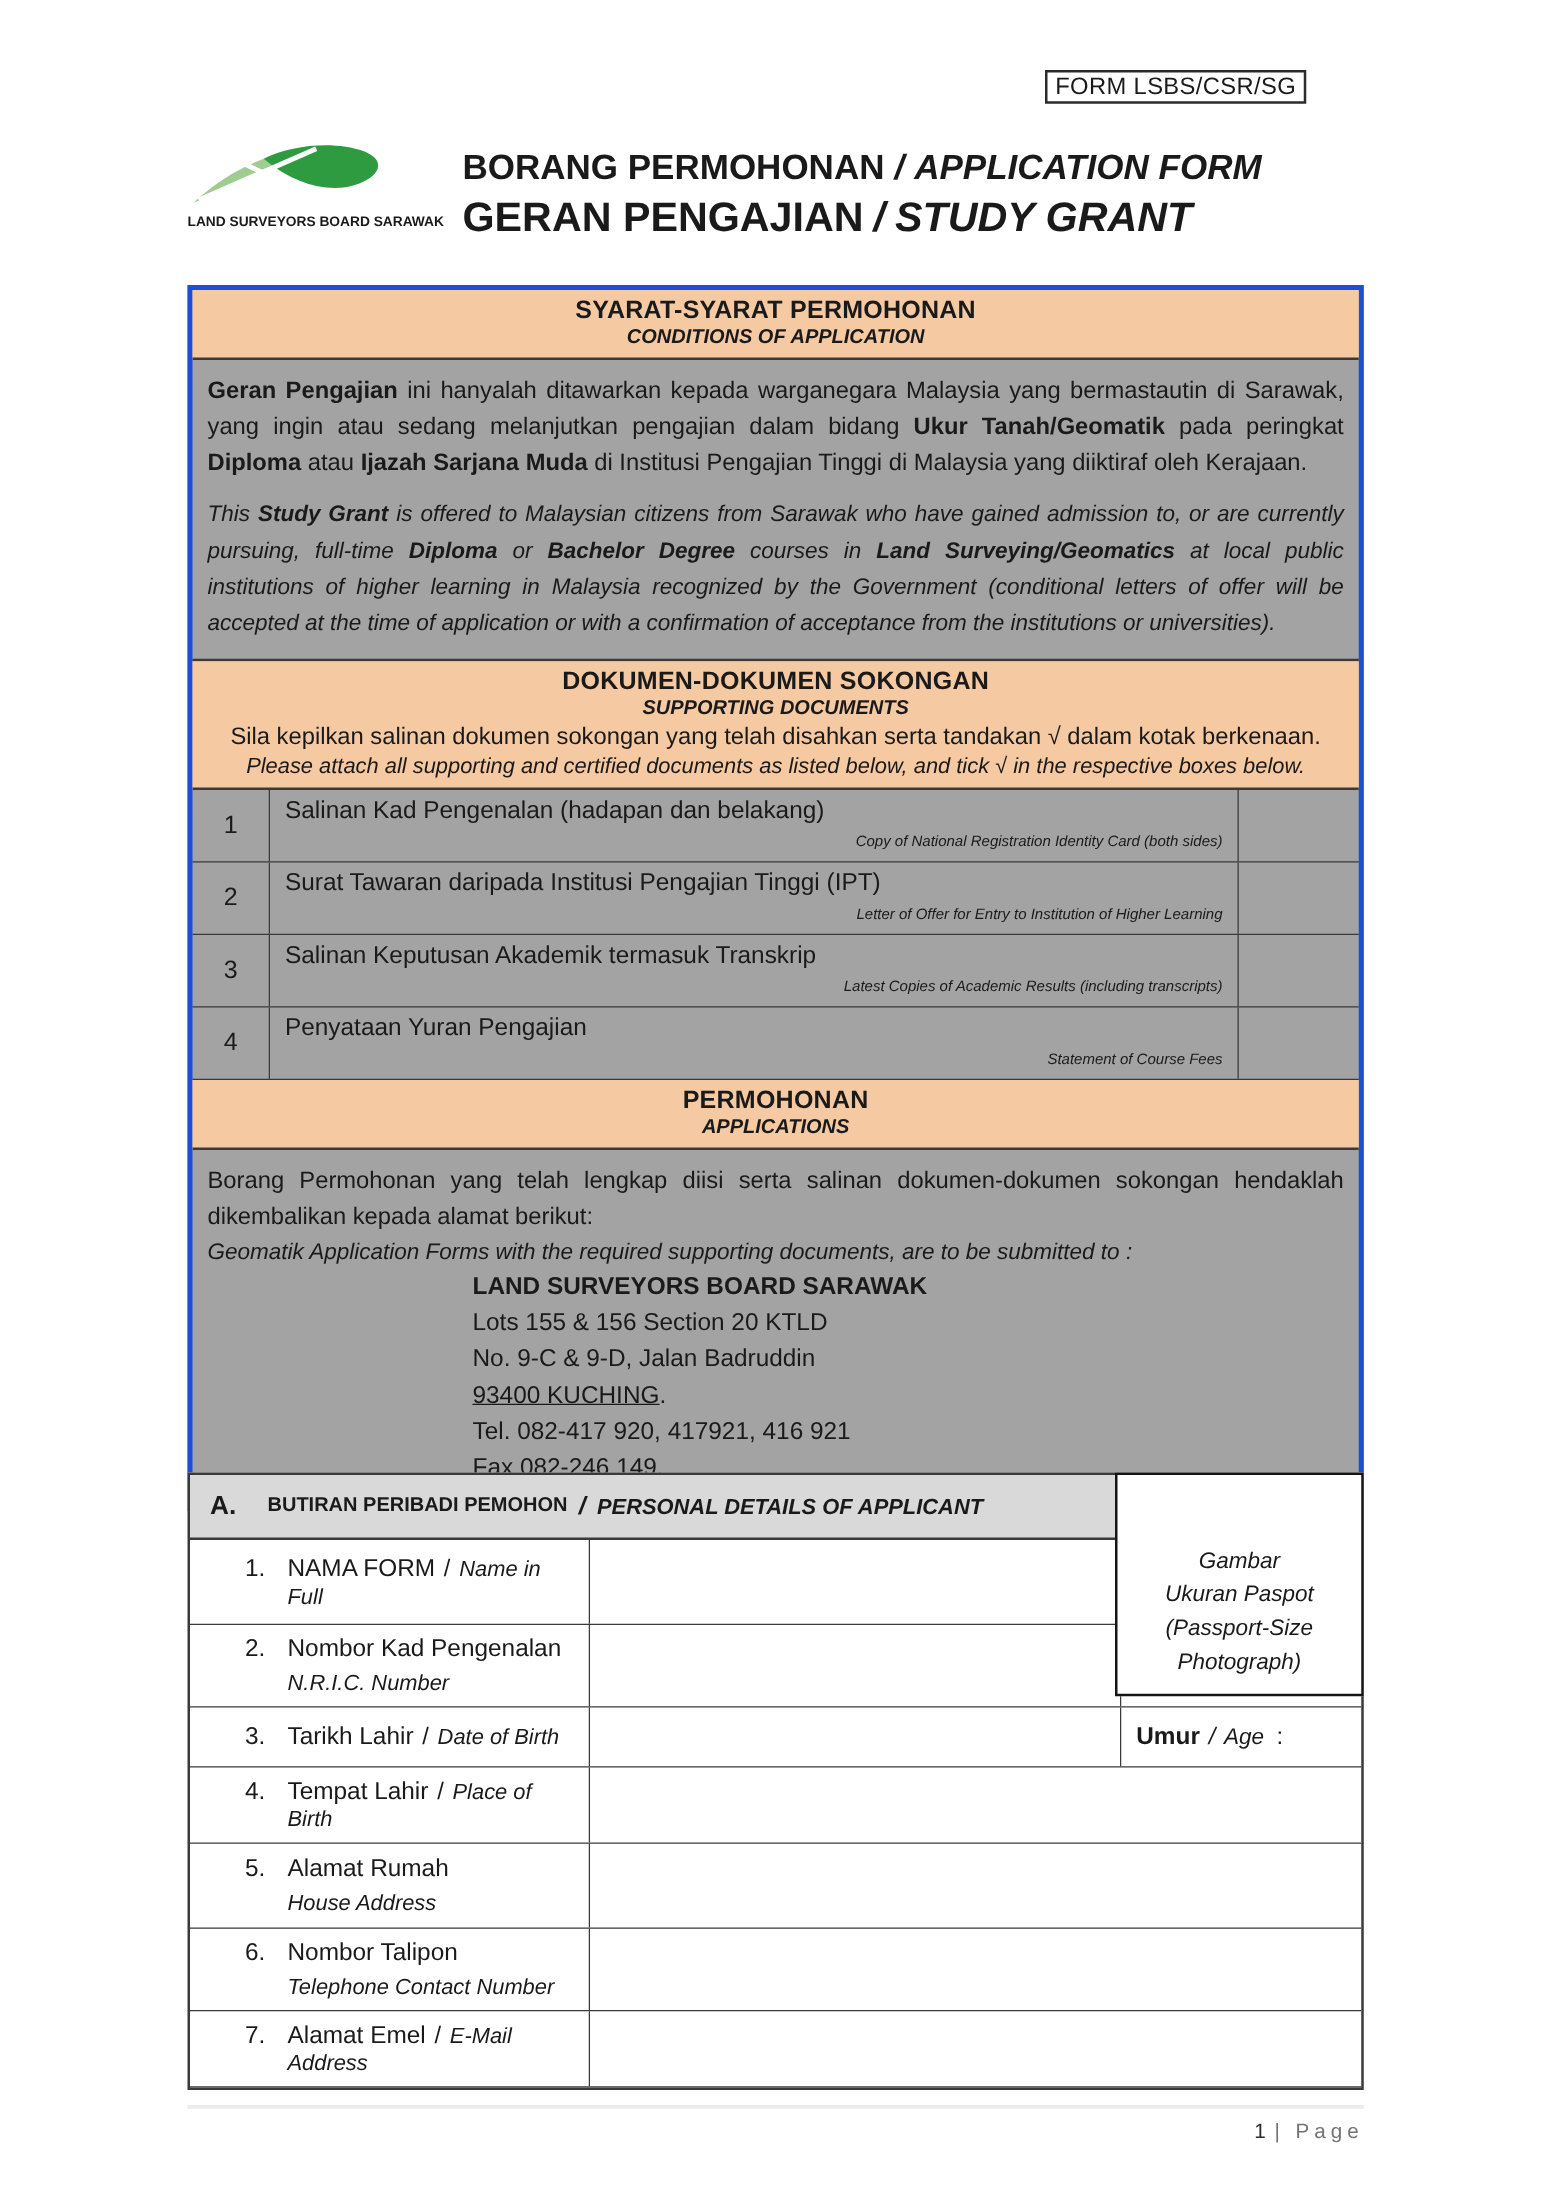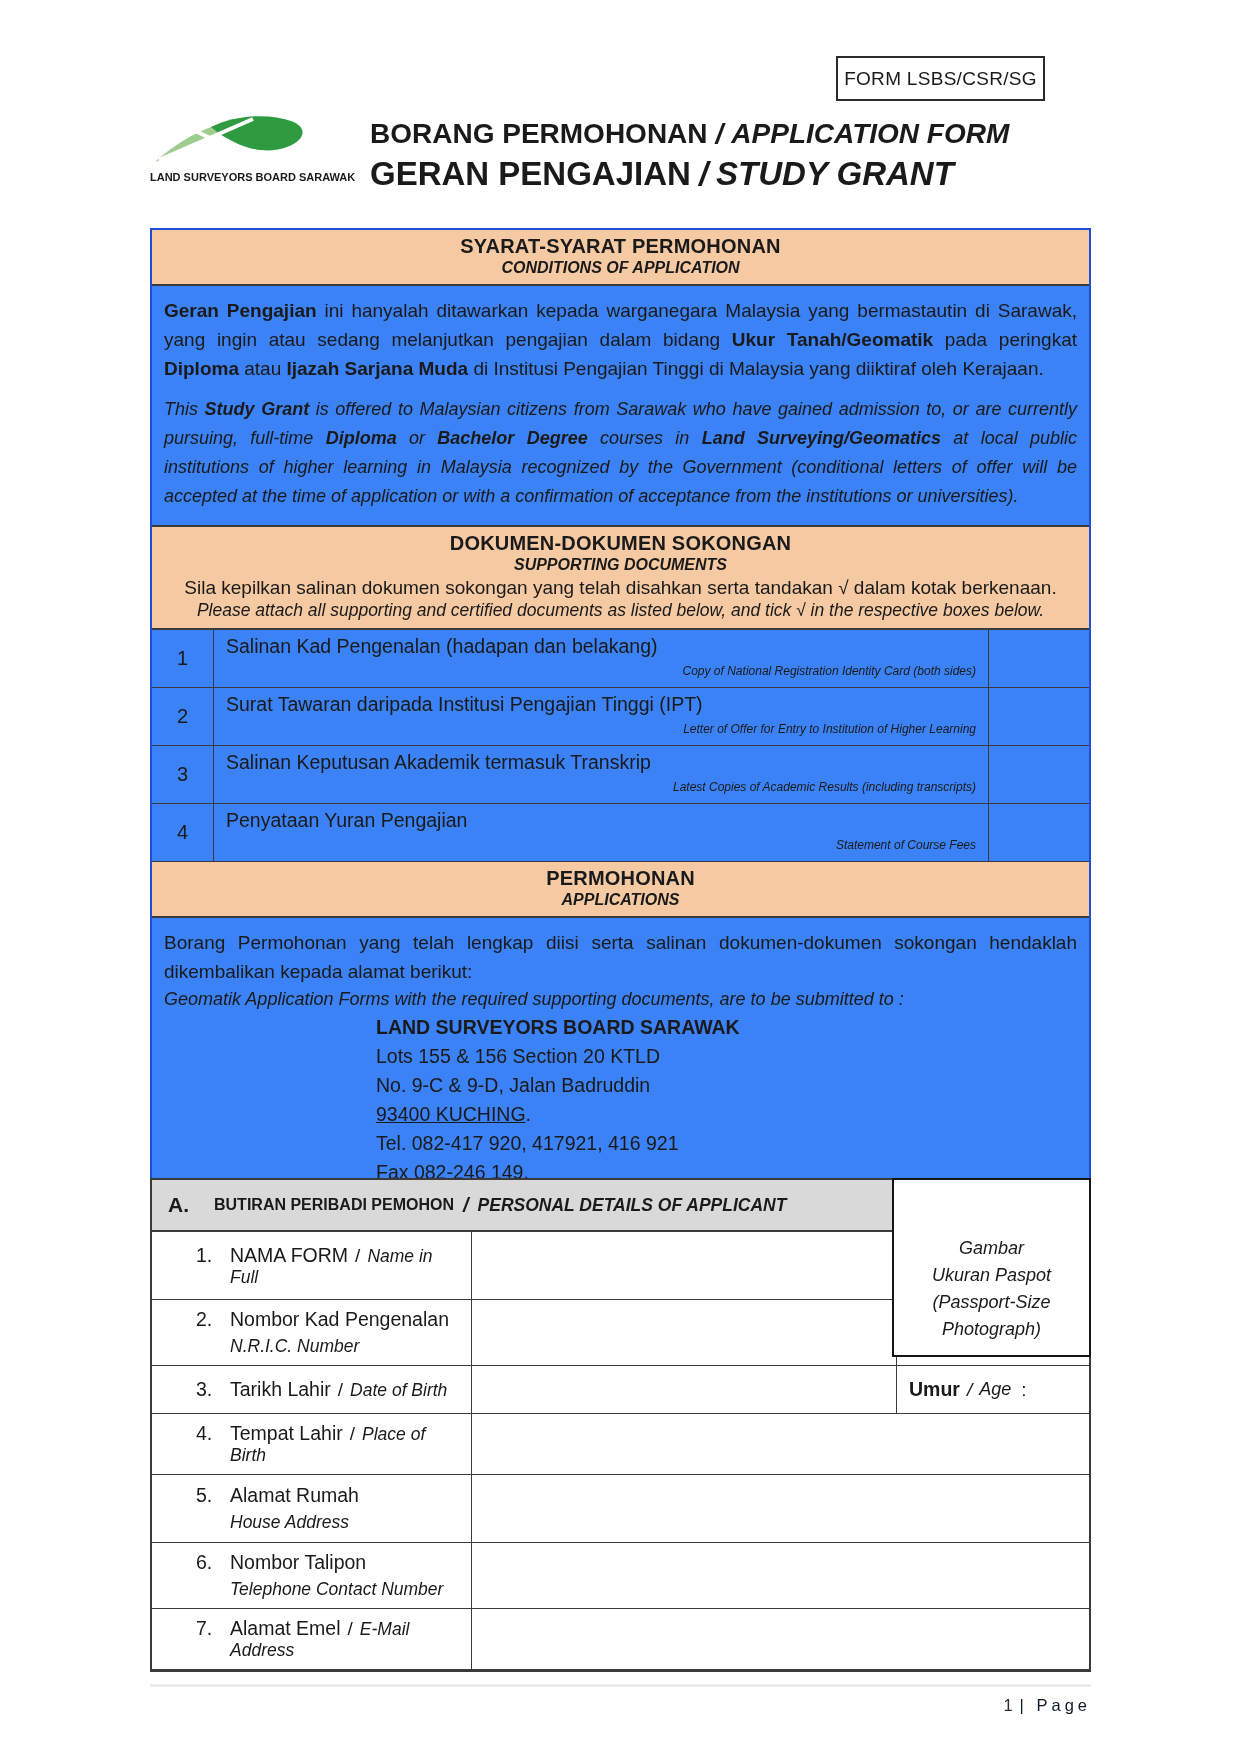--- a/index.html
+++ b/index.html
@@ -1,36 +1,36 @@
 <!DOCTYPE html>
 <html><head>
 <meta charset="utf-8">
 <style>
   * { box-sizing: border-box; }
   body { margin:0; background:#ffffff; font-family:"Liberation Sans", sans-serif; color:#1a1a1a; }
   .page { position:relative; width:1241px; height:1754px; margin:0 auto; background:#fff; overflow:hidden; }
 
   
-  .form-code { position:absolute; left:836px; top:56px; width:209px; height:45px;
+  .form-code { position:absolute; left:836px; top:56px; width:209px; height:27px;
     border:2px solid #2b2b2b; display:flex; align-items:center; justify-content:center;
     font-size:19px; letter-spacing:0.3px; }
 
   
   .brand { position:absolute; left:150px; top:110px; width:172px; text-align:center; }
   .brand-caption { font-size:11px; font-weight:700; margin-top:1px; white-space:nowrap; }
 
   
   .titles { position:absolute; left:370px; top:118px; }
   .title-l1 { font-size:28px; font-weight:700; }
   .title-l2 { font-size:33px; font-weight:700; margin-top:5px; }
   .t-it { font-style:italic; }
   .t-sep { margin:0 8px; font-weight:700; }
 
   
-  .tbl1 { position:absolute; left:150px; top:228px; width:941px; border:2px solid #1d4ed8; background:#3b82f6; }
+  .tbl1 { position:absolute; left:150px; top:228px; width:941px; border:4px solid #1d4ed8; background:#a3a3a3; }
   .peach { background:#F5C9A2; }
   .sec-head { text-align:center; padding:5px 10px 7px; border-bottom:2px solid #3a3a3a; }
   .sec-head-my { font-size:20px; font-weight:700; letter-spacing:0.2px; }
   .sec-head-en { font-size:16px; font-weight:700; font-style:italic; margin-top:1px; }
   .sec-note-my { font-size:19px; margin-top:3px; }
   .sec-note-en { font-size:17.5px; font-style:italic; margin-top:1px; }
 
   .cond-body { padding:10px 12px 14px; border-bottom:2px solid #3a3a3a; }
   .para { margin:0; text-align:justify; }
   .para-my { font-size:19px; line-height:29px; }
@@ -79,21 +79,21 @@
 
   .photo-box { position:absolute; right:-2px; top:-2px; width:199px; height:179px;
     background:#fff; border:2.5px solid #151515; display:flex; align-items:center; justify-content:center; z-index:4; }
   .photo-text { font-style:italic; font-size:18px; line-height:27px; text-align:center; white-space:pre-line;margin-top:43px; }
 
   
   .footer { position:absolute; left:150px; top:1684px; width:941px; }
   .footer-rule { height:3px; background:#ececec; }
   .footer-text { margin-top:9px; text-align:right; font-size:16.5px; }
   .pg-num { color:#2d2d2d; letter-spacing:2px; margin-right:5px; }
-  .pg-word { color:#0f172a; letter-spacing:4px; }
+  .pg-word { color:#737373; letter-spacing:4px; }
 </style>
 </head>
 <body>
 
 <div class="page">
 
   <div class="form-code">
     <span>FORM LSBS/CSR/SG</span>
   </div>
 

